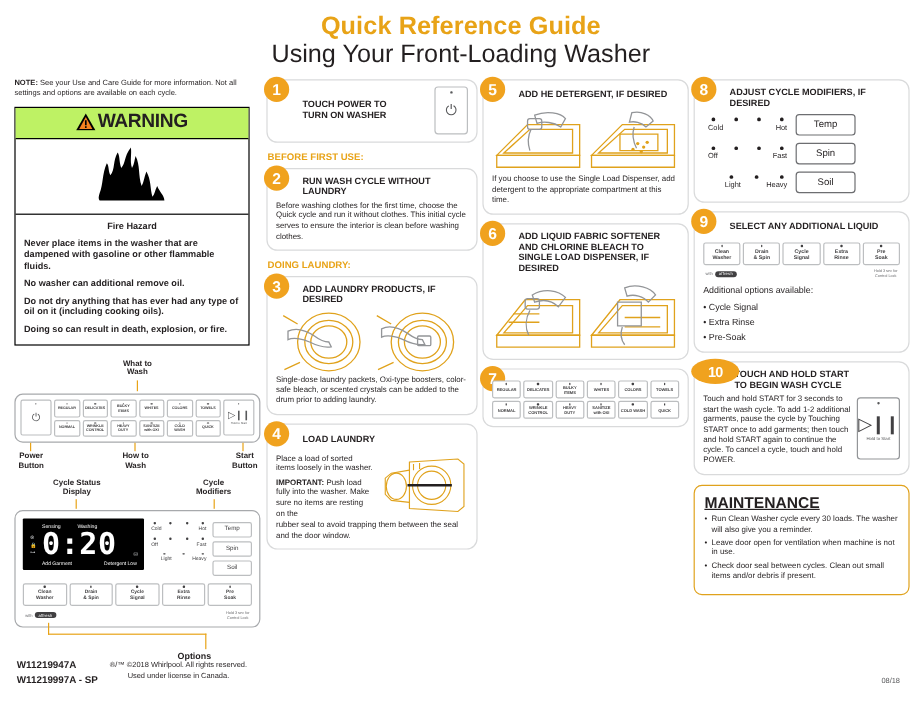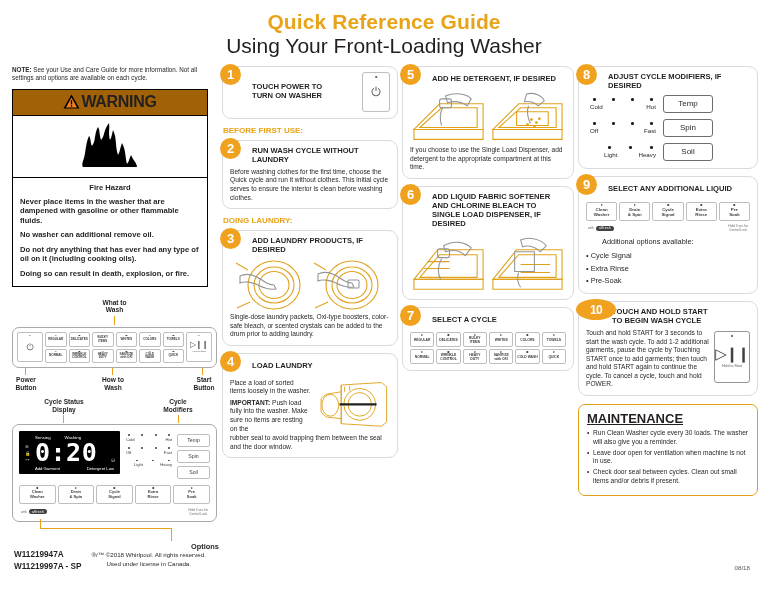--- a/index.html
+++ b/index.html
@@ -24,21 +24,21 @@
   .col-3 { left: 402px; top: 66px; width: 172px; }
   .col-4 { left: 578px; top: 66px; width: 180px; }
 
   
   .note { font-size: 6.3px; line-height: 1.32; color: #231f20; margin-bottom: 6px; }
   .note b { font-weight: bold; }
 
   
   .warn { border: 1.6px solid #000; width: 196px; }
   .warn-head {
-    background: #a16207; border-bottom: 1.6px solid #000;
+    background: #bef264; border-bottom: 1.6px solid #000;
     text-align: right; padding: 3px 0 4px;
     font-size: 16px; font-weight: bold; letter-spacing: -.3px;
     display: flex; align-items: center; justify-content: center; gap: 1px;
   }
   .warn-tri { display: inline-block; line-height: 0; }
   .warn-pic { border-bottom: 1.6px solid #000; text-align: center; padding: 5px 0 4px; }
   .warn-body { padding: 5px 7px 7px; }
   .warn-title { text-align: center; font-size: 7.6px; font-weight: bold; margin-bottom: 5px; }
   .warn-body p { font-size: 7.6px; font-weight: bold; line-height: 1.26; margin-bottom: 5px; }
   .warn-body p:last-child { margin-bottom: 0; }
@@ -134,21 +134,21 @@
   .s8-dots { display: flex; justify-content: space-between; padding: 0 3px 2px; }
   .s8-dot { width: 2.6px; height: 2.6px; background: #231f20; border-radius: 50%; }
   .s8-dots.three { padding: 0 3px 2px 18px; }
   .s8-labels { display: flex; justify-content: space-between; font-size: 6.2px; color: #231f20; }
   .s8-labels.three { padding-left: 14px; }
   .s8-btn { border: 1px solid #6d6e71; border-radius: 3px; width: 50px; text-align: center;
     font-size: 8px; color: #231f20; padding: 3.5px 0; }
 
   
   .s9-bullets { font-size: 7.4px; line-height: 1.65; margin-top: 4px; }
-  .s9-intro { font-size: 7.4px; margin-top: 5px; margin-left: 16px; }
+  .s9-intro { font-size: 7.4px; margin-top: 5px; }
 
   
   .s10-btn { border: 1px solid #939598; border-radius: 3px; width: 36px; height: 52px;
     display: flex; flex-direction: column; align-items: center; justify-content: center;
     gap: 3px; position: relative; flex-shrink: 0; margin-top: 2px; }
   .s10-dot { position: absolute; top: 3px; left: 50%; transform: translateX(-50%);
     width: 1.8px; height: 1.8px; background: #58595b; border-radius: 50%; }
   .s10-glyph { font-size: 15px; color: #414042; line-height: 1; letter-spacing: -1px; }
   .s10-sub { font-size: 3.6px; color: #58595b; }
 
@@ -158,21 +158,21 @@
   .maint ul { list-style: none; }
   .maint li { font-size: 6.6px; line-height: 1.3; margin-bottom: 2.5px; padding-left: 6px; position: relative; }
   .maint li:before { content: "•"; position: absolute; left: 0; }
 
   
   .footer { position: absolute; left: 14px; bottom: 20px; display: flex; gap: 10px; align-items: flex-start; }
   .codes { font-size: 8.2px; font-weight: bold; line-height: 1.45; }
   .copy { font-size: 6.2px; line-height: 1.45; color: #231f20; padding-top: 2px; }
   .copy .c2 { display: block; text-align: center; }
   .datestamp { position: absolute; right: 18px; bottom: 22px; font-size: 6.2px; color: #58595b; }
-  .opt-caption { position: absolute; left: 148px; bottom: 42px; font-size: 7.4px; font-weight: bold; margin-left: 43px; }
+  .opt-caption { position: absolute; left: 148px; bottom: 42px; font-size: 7.4px; font-weight: bold; }
   .opt-vline { position: absolute; left: 171px; bottom: 52px; width: 1.4px; height: 13px; background: #e8a317; }
   .opt-hline { position: absolute; left: 40px; bottom: 64px; width: 132px; height: 1.4px; background: #e8a317; }
   .opt-lline { position: absolute; left: 40px; bottom: 64px; width: 1.4px; height: 10px; background: #e8a317; }
 </style>
 </head>
 <body>
 
 <div class="page">
 
   <div class="title-wrap">
@@ -507,21 +507,20 @@
           <path d="M32 27 C28 34 28 42 31 48"></path>
           <path d="M106 20 L126 20 L126 40 L106 40 Z"></path>
           <path d="M112 8 C122 4 134 8 138 14 L132 20 C128 15 120 13 114 15 Z"></path>
           <path d="M110 41 C108 47 109 52 112 56"></path>
         </g>
       </svg>
     </div>
 
     <div class="step">
       <div class="step-num">7</div>
-      <div class="step-head">SELECT A CYCLE</div>
       <div style="margin-top:4px;">
         <div class="cyc-row" style="margin-bottom:2px;">
           <div class="pbtn" style="font-size:3.4px;">
               <span class="dot"></span>
               <span>REGULAR</span>
             </div>
           <div class="pbtn" style="font-size:3.4px;">
               <span class="dot"></span>
               <span>DELICATES</span>
             </div>

